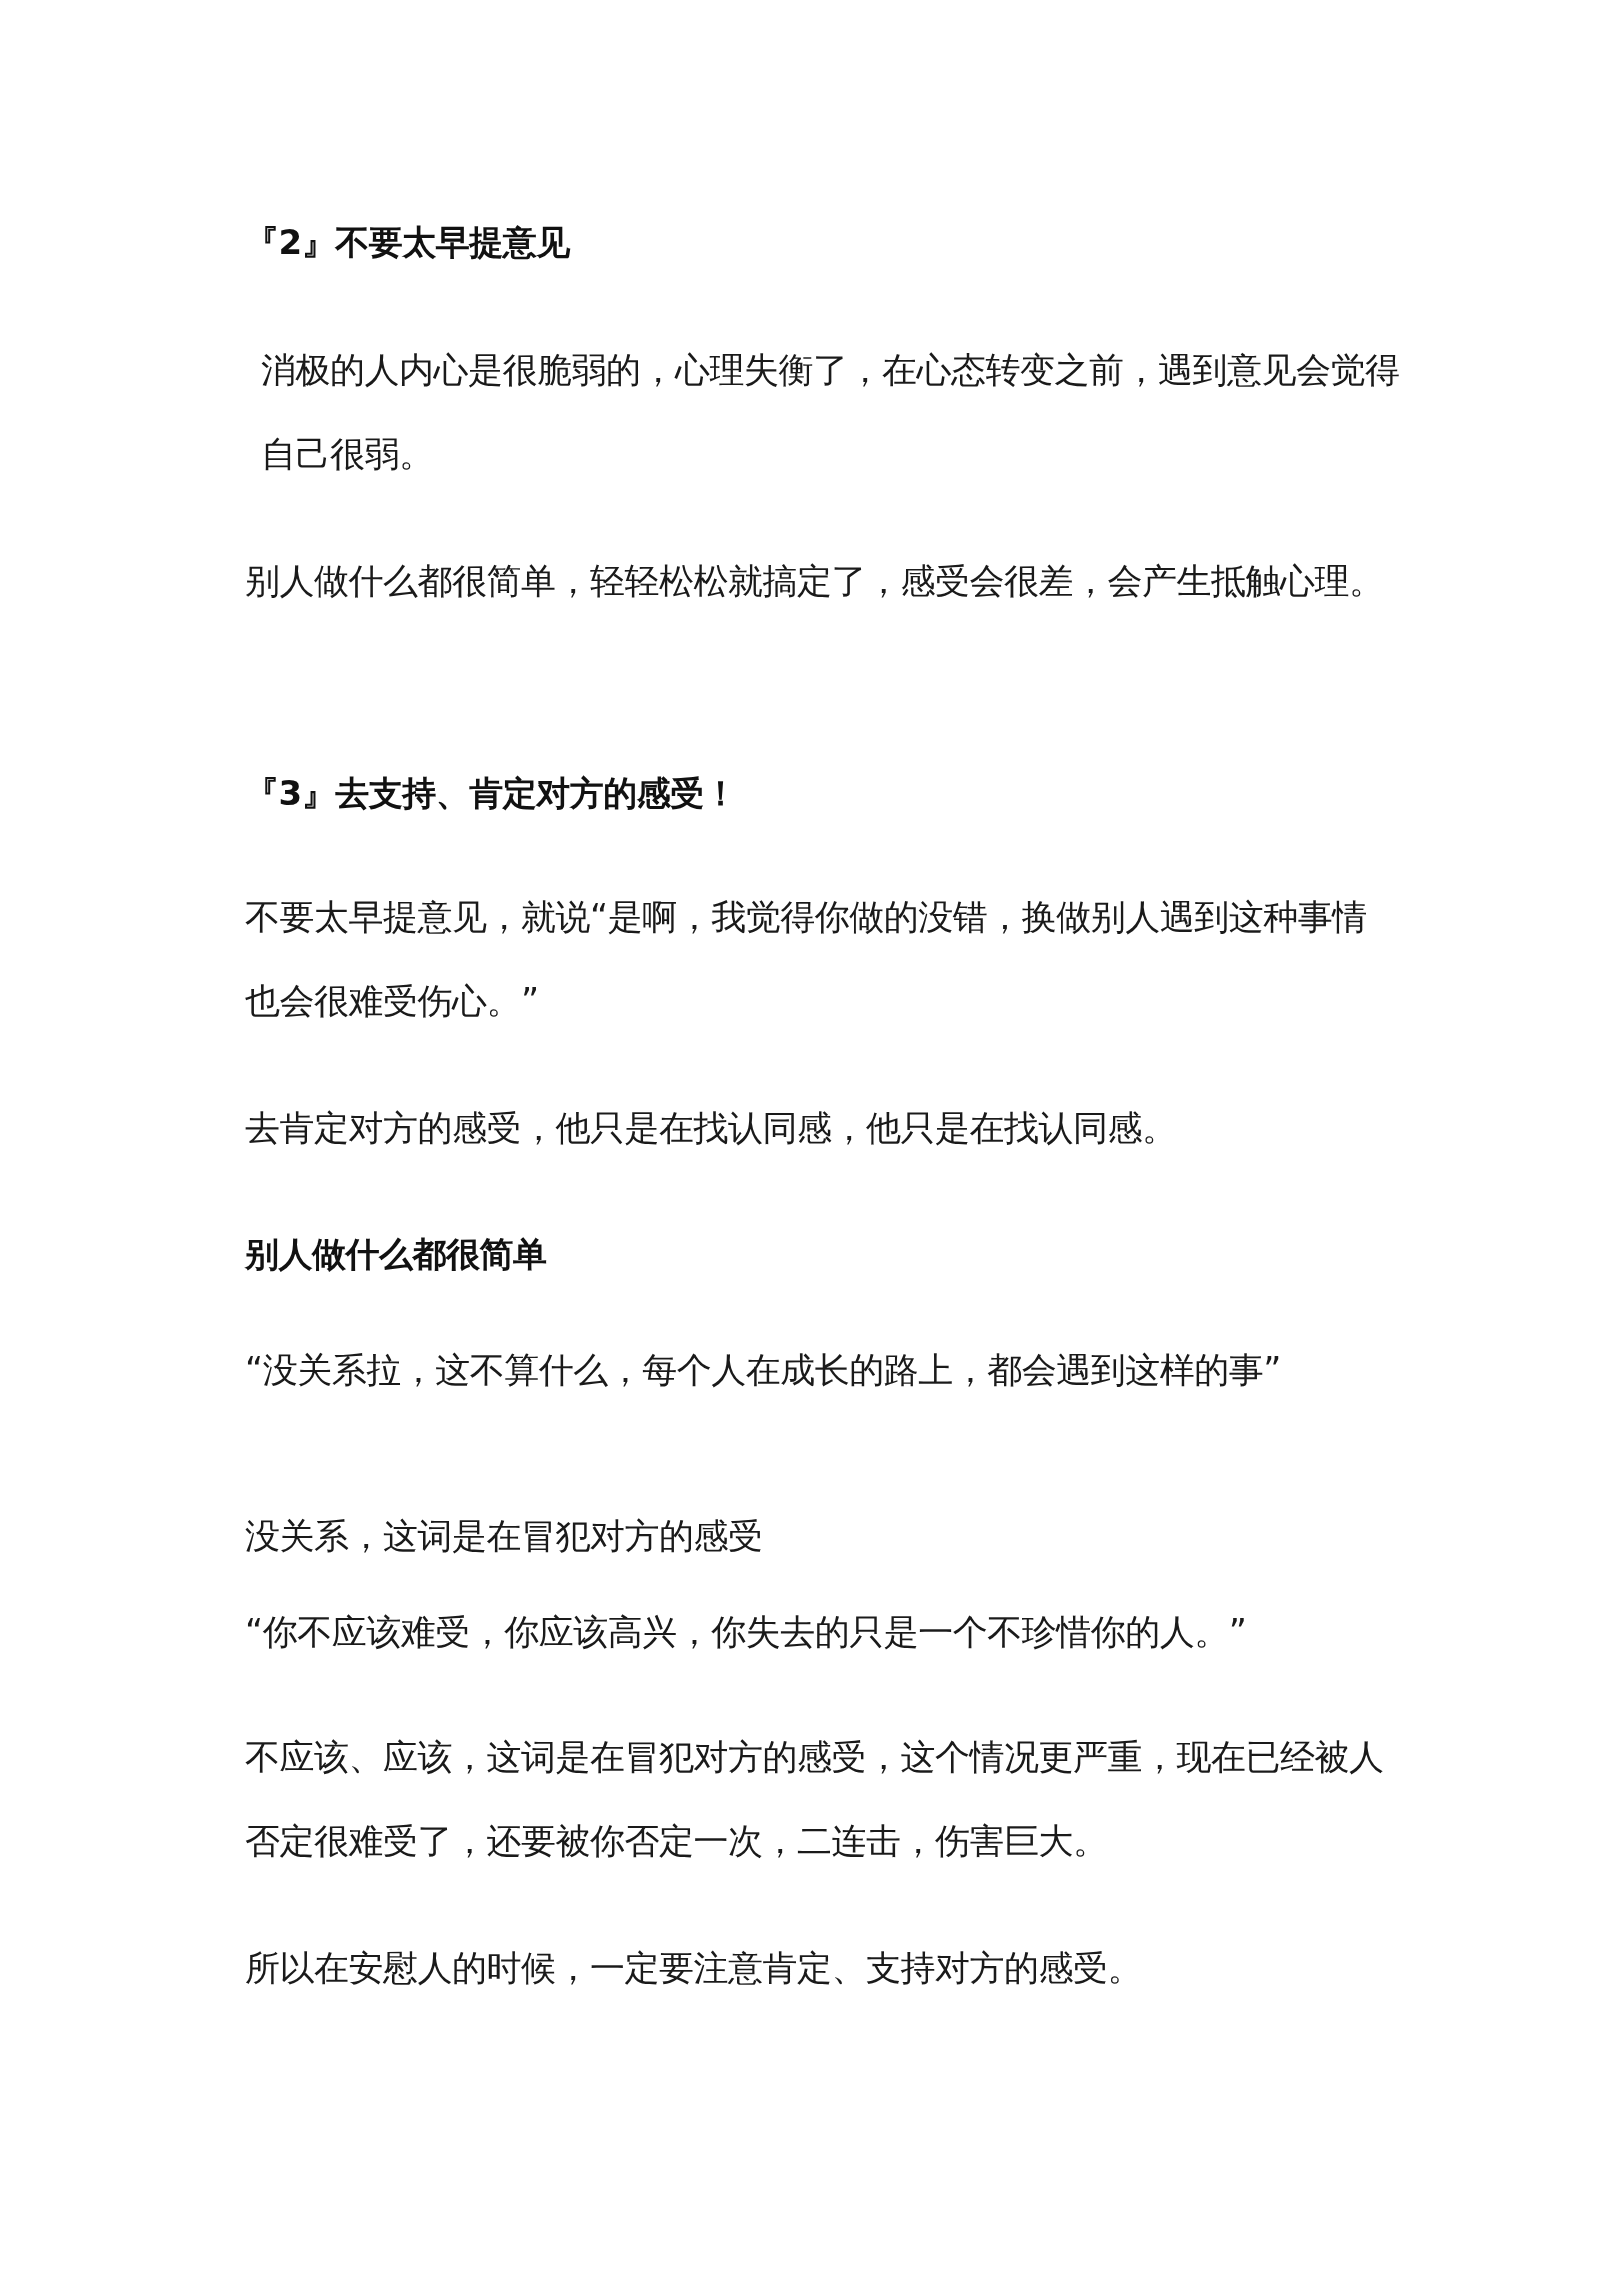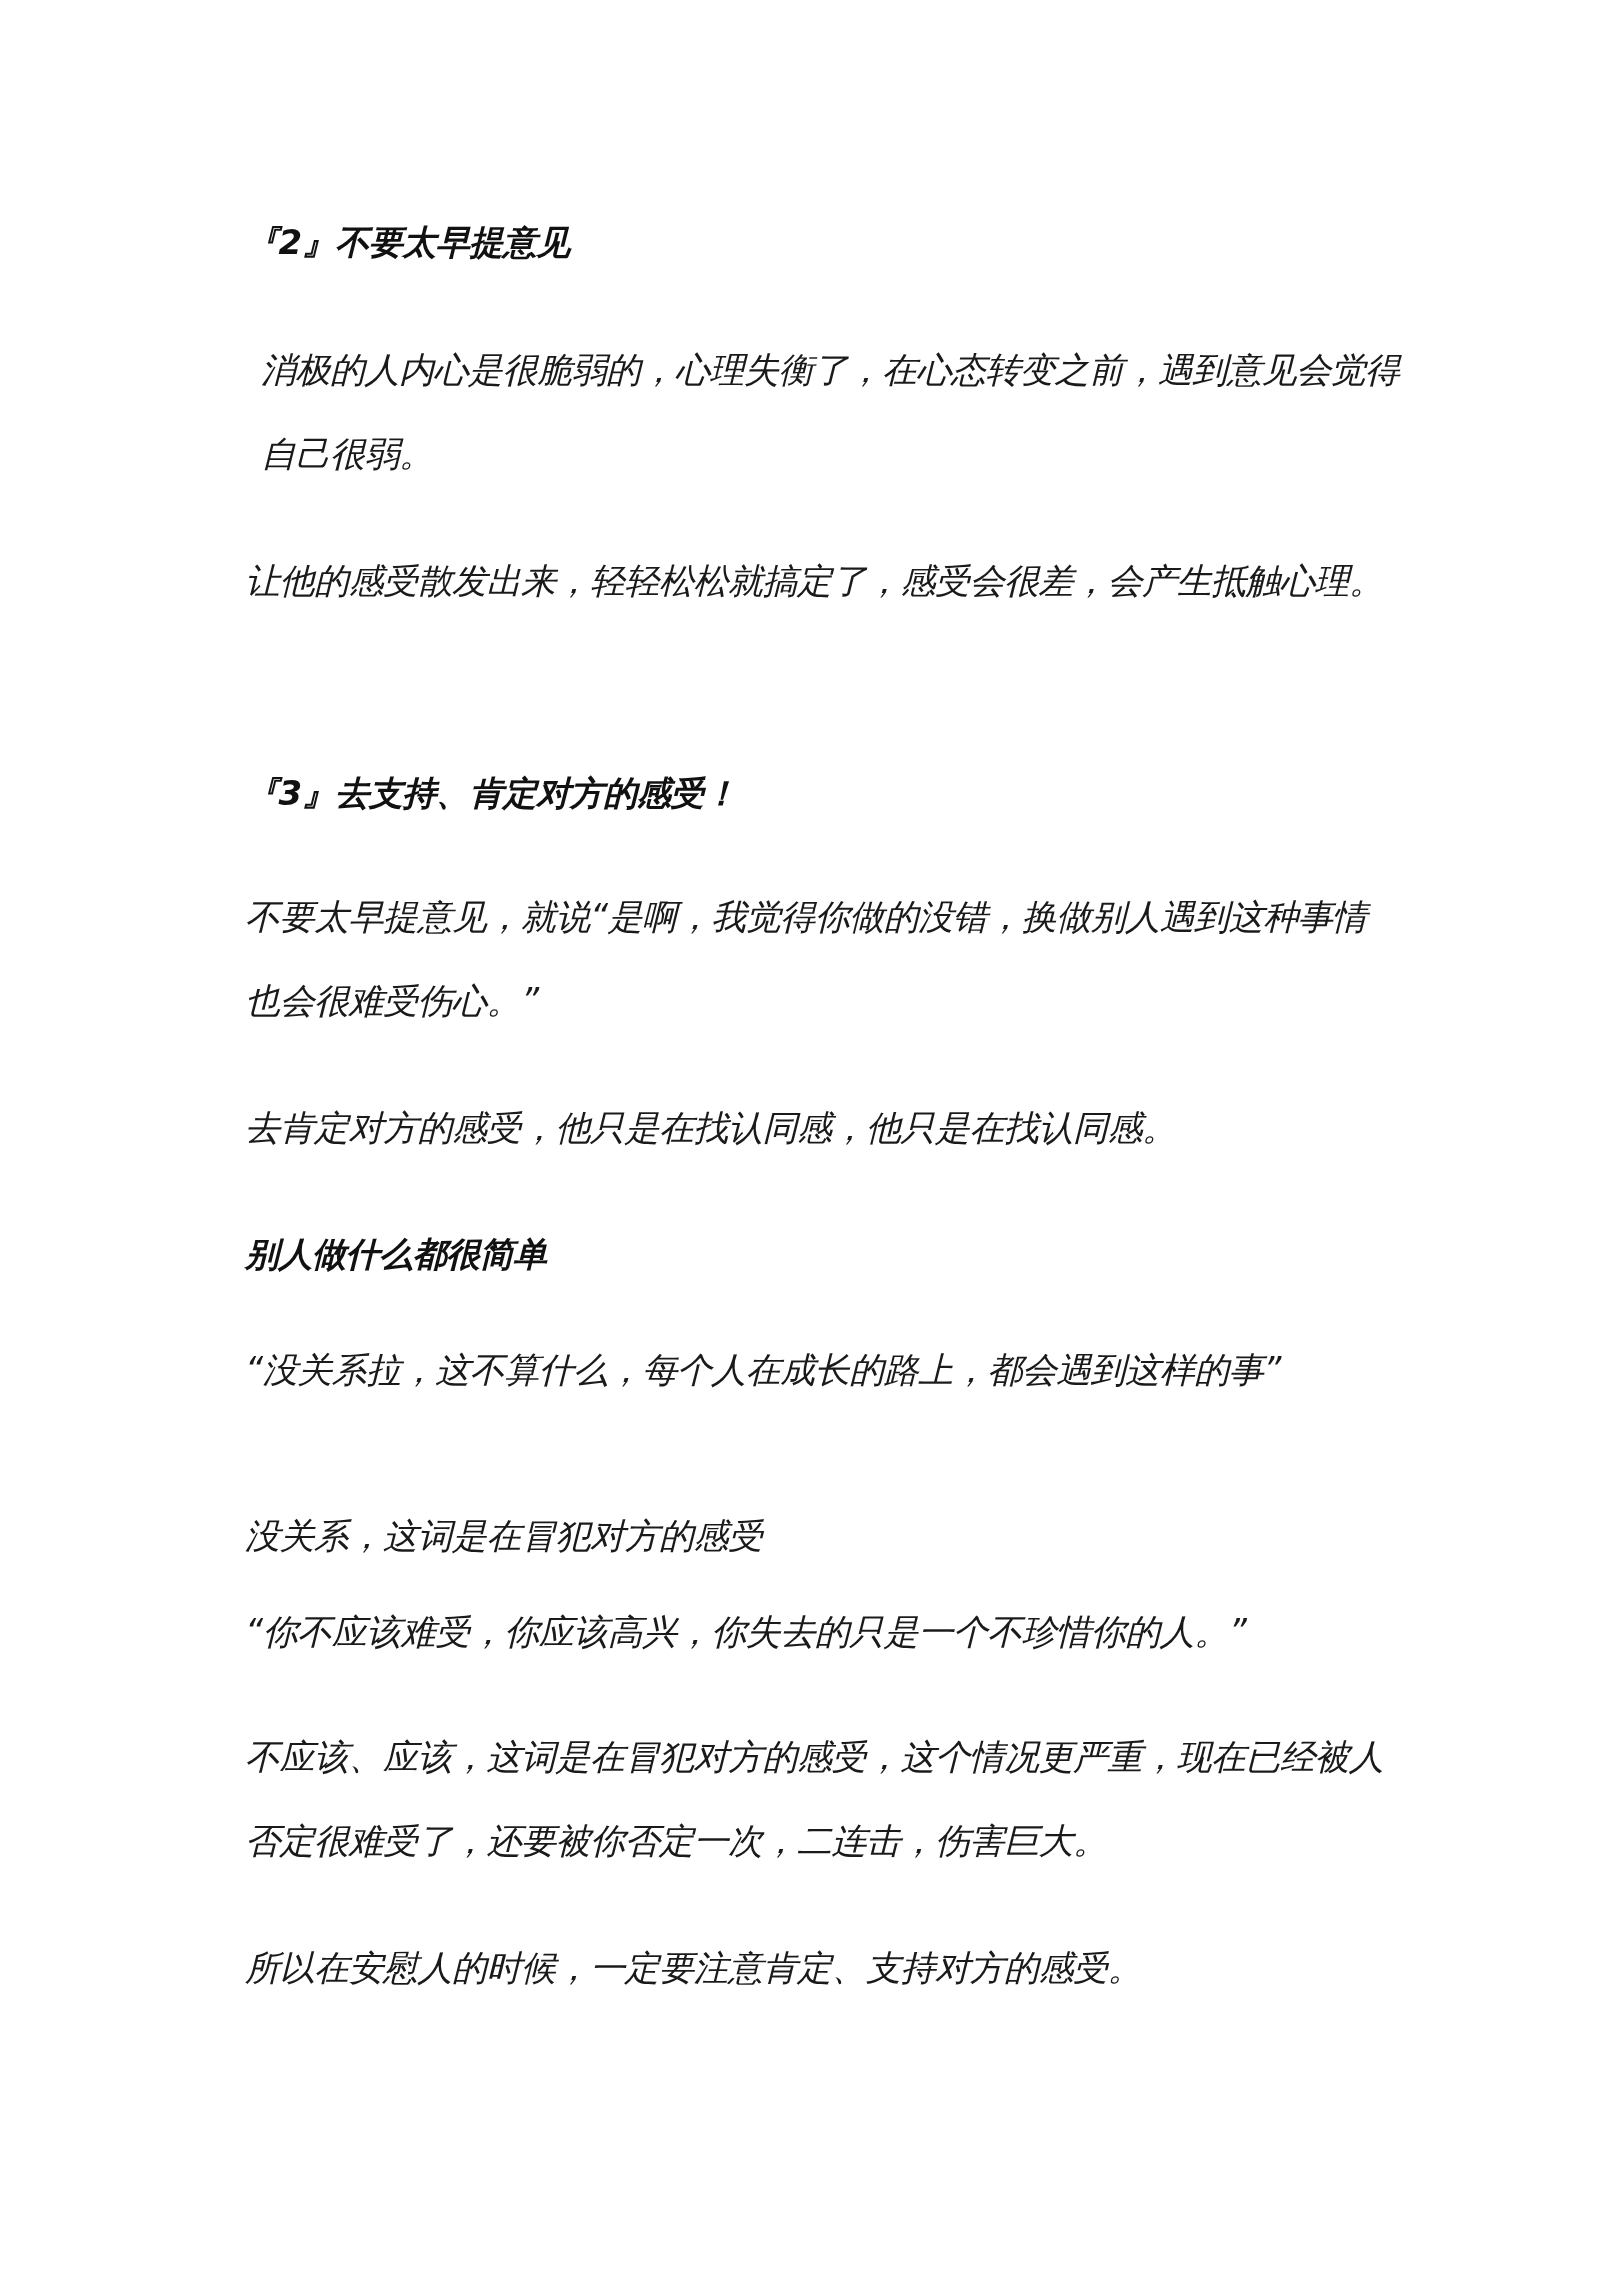--- a/index.html
+++ b/index.html
@@ -23,21 +23,20 @@
     }
     .block {
       position: absolute;
       left: 0;
       width: 1147px;
       font-size: 35px;
       line-height: 84px;
       letter-spacing: -0.5px;
       white-space: normal;
       word-break: break-all;
-      font-style: italic;
     }
     .heading {
       font-weight: bold;
       font-size: 34px;
       line-height: 49px;
       color: #111111;
     }
     .para {
       font-weight: normal;
     }
@@ -47,21 +46,21 @@
   </style>
 </head>
 <body>
 
 <div class="page">
 
   <div class="block heading" style="top:218px;">『2』不要太早提意见</div>
 
   <div class="block para" style="top:328px;margin-left:16px;">消极的人内心是很脆弱的，心理失衡了，在心态转变之前，遇到意见会觉得自己很弱。</div>
 
-  <div class="block para" style="top:539px;">让他的感受散发出来，轻轻松松就搞定了，感受会很差，会产生抵触心理。</div>
+  <div class="block para" style="top:539px;">别人做什么都很简单，轻轻松松就搞定了，感受会很差，会产生抵触心理。</div>
 
   <div class="block heading" style="top:769px;">『3』去支持、肯定对方的感受！</div>
 
   <div class="block para" style="top:875px;">不要太早提意见，就说“是啊，我觉得你做的没错，换做别人遇到这种事情也会很难受伤心。”</div>
 
   <div class="block para" style="top:1086px;">去肯定对方的感受，他只是在找认同感，他只是在找认同感。</div>
 
   <div class="block heading" style="top:1230px;">别人做什么都很简单</div>
 
   <div class="block para quote" style="top:1328px;">“没关系拉，这不算什么，每个人在成长的路上，都会遇到这样的事”</div>

